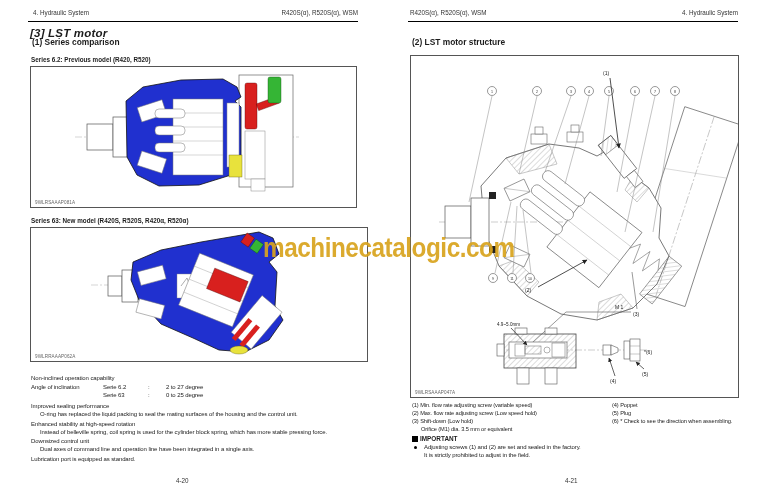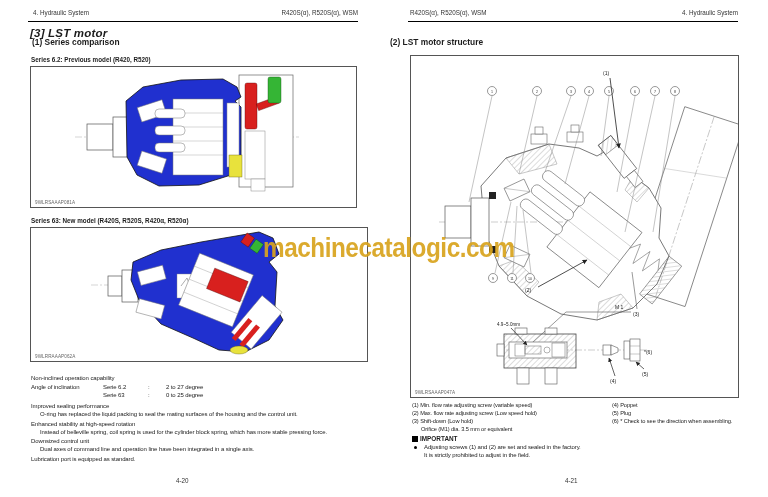--- a/index.html
+++ b/index.html
@@ -133,21 +133,21 @@
   <div class="t body" style="left:40px;top:429px;">Instead of belleville spring, coil spring is used for the cylinder block spring, which has more stable pressing force.</div>
   <div class="t body" style="left:31px;top:438px;">Downsized control unit</div>
   <div class="t body" style="left:40px;top:446px;">Dual axes of command line and operation line have been integrated in a single axis.</div>
   <div class="t body" style="left:31px;top:456px;">Lubrication port is equipped as standard.</div>
   <div class="t pagenum" style="left:176px;top:477px;">4-20</div>
 
   <div class="t hdr" style="left:410px;top:9px;">R420S(α), R520S(α), WSM</div>
   <div class="t hdr" style="left:410px;top:9px;width:328px;text-align:right;">4. Hydraulic System</div>
   <div class="rule" style="left:408px;top:21px;width:330px;"></div>
 
-  <div class="t title2" style="left:390px;top:37px;">(2) LST motor structure</div>
+  <div class="t title2" style="left:412px;top:37px;">(2) LST motor structure</div>
 
   <div class="frame" style="left:410px;top:55px;width:327px;height:341px;">
     <svg viewBox="0 0 327 339" width="327" height="339">
       <defs>
         <pattern id="h" width="4" height="4" patternUnits="userSpaceOnUse" patternTransform="rotate(45)">
           <line x1="0" y1="0" x2="0" y2="4" stroke="#888" stroke-width="0.6"></line>
         </pattern>
         <marker id="ah" markerWidth="7" markerHeight="7" refX="5.5" refY="3" orient="auto">
           <path d="M0,0 L6,3 L0,6 Z" fill="#222"></path>
         </marker>

